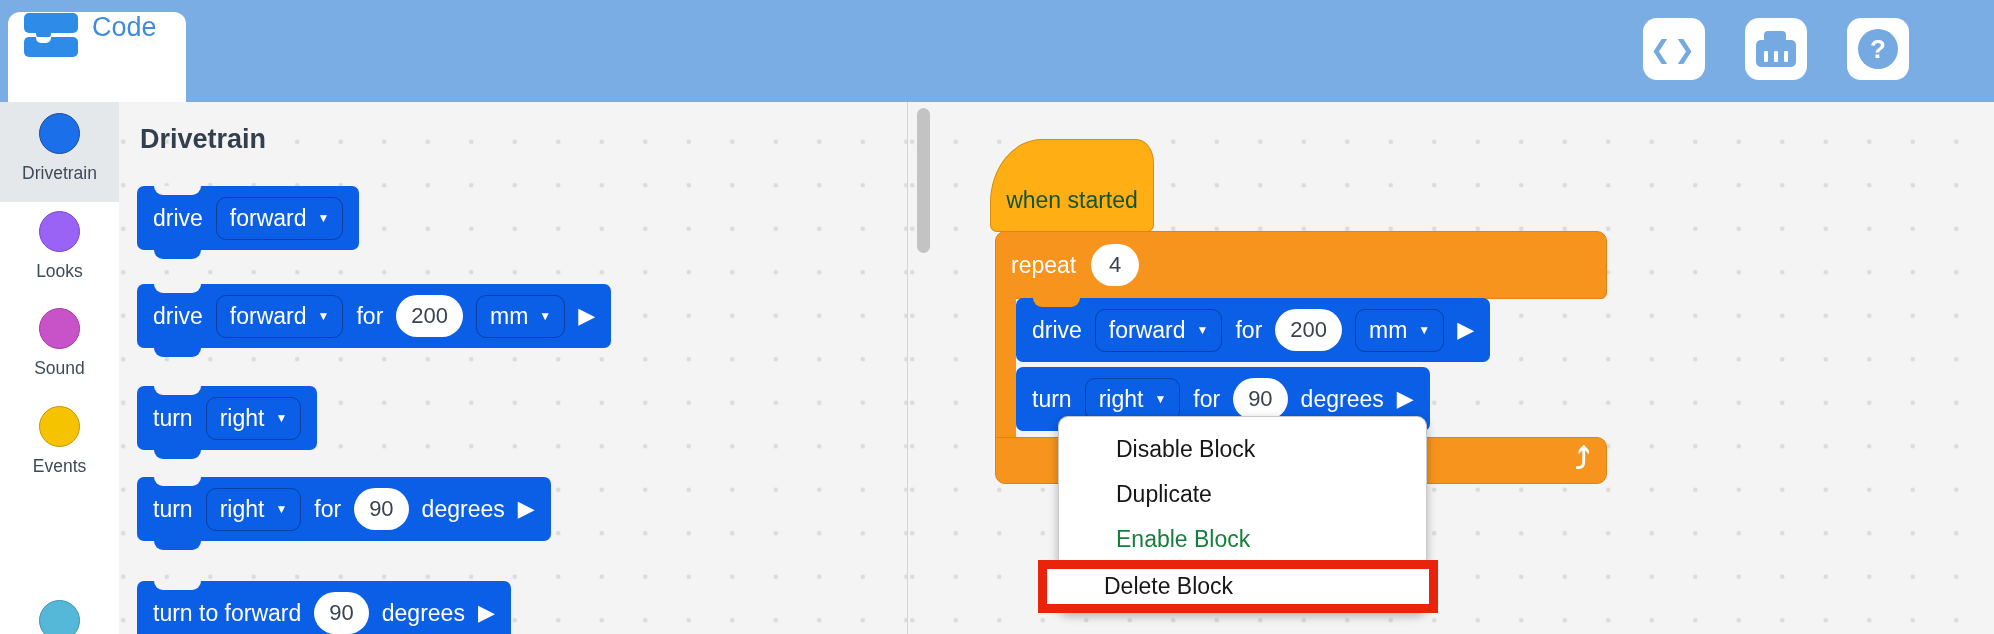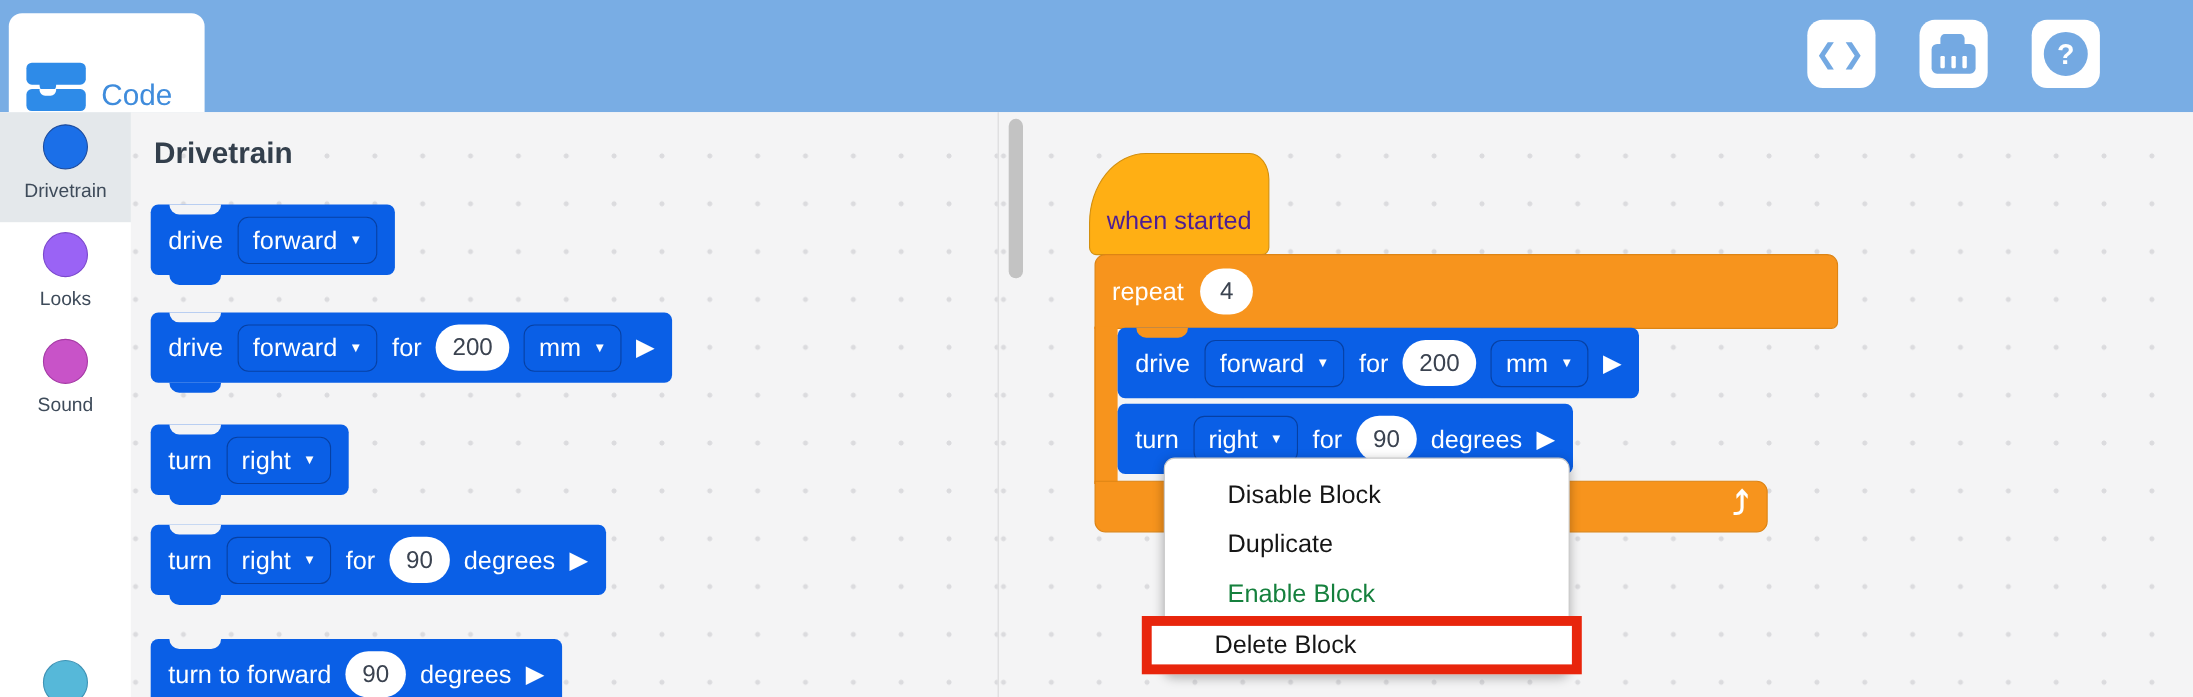--- a/index.html
+++ b/index.html
@@ -3,21 +3,21 @@
 <meta charset="utf-8">
 <style>
   * { margin:0; padding:0; box-sizing:border-box; }
   html,body { width:1994px; height:634px; }
   body { font-family:"Liberation Sans","DejaVu Sans",sans-serif; }
   .screen { position:relative; width:1994px; height:634px; background:#F4F4F5; overflow:hidden; }
 
   
   .topbar { position:absolute; left:0; top:0; width:1994px; height:102px; background:#79ADE4; }
   .code-tab { position:absolute; left:8px; top:12px; width:178px; height:90px; background:#FFFFFF;
-              border-radius:12px 12px 0 0; display:flex; align-items:flex-end; gap:14px; padding-left:16px; }
+              border-radius:12px 12px 0 0; display:flex; align-items:flex-start; gap:14px; padding-left:16px; }
   .tab-icon { position:relative; width:54px; height:46px; flex:0 0 auto; }
   .tab-icon .bar { position:absolute; left:0; width:54px; height:20px; background:#2E8BE8; border-radius:5px; }
   .tab-icon .bar.b1 { top:1px; }
   .tab-icon .bar.b2 { top:25px; }
   .tab-icon .knob { position:absolute; left:12px; top:19px; width:15px; height:8px; background:#2E8BE8; border-radius:0 0 5px 5px; }
   .tab-icon .dip  { position:absolute; left:12px; top:25px; width:15px; height:6px; background:#FFFFFF; border-radius:0 0 5px 5px; }
   .code-tab .lbl { color:#3F8CDC; font-size:27px; font-weight:500; }
 
   .tb-btn { position:absolute; top:18px; width:62px; height:62px; background:#FFFFFF; border-radius:14px;
             display:flex; align-items:center; justify-content:center; }
@@ -59,25 +59,25 @@
   .dd { display:inline-flex; align-items:center; gap:11px; border:1.5px solid rgba(0,0,25,0.32);
         border-radius:10px; padding:7px 13px; }
   .caret { font-size:12px; line-height:1; }
   .oval { background:#FFFFFF; color:#3B4350; border-radius:999px; min-width:48px; height:42px;
           display:inline-flex; align-items:center; justify-content:center; padding:0 15px; font-size:22px; font-weight:500; }
   .play { font-size:22px; line-height:1; }
 
   
   .hat { position:absolute; left:82px; top:37px; width:164px; height:93px; background:#FFAF14;
          border:1.5px solid #D28F0E; border-radius:52px 18px 7px 7px / 64px 24px 7px 7px;
-         color:#4c1d95; font-size:23px; font-weight:500; display:flex; align-items:flex-end; justify-content:center;
+         color:#14532d; font-size:23px; font-weight:500; display:flex; align-items:flex-end; justify-content:center;
          padding-bottom:17px; }
   .hat .bump { position:absolute; left:21px; top:100%; width:47px; height:9px; background:#FFAF14;
                border-radius:0 0 10px 10px; border:1.5px solid #D28F0E; border-top:none; }
-  .rep-top { position:absolute; left:87px; top:129px; width:676px; height:68px; background:#F7941D;
+  .rep-top { position:absolute; left:87px; top:129px; width:612px; height:68px; background:#F7941D;
              border:1.5px solid #DD8414; border-radius:10px 10px 6px 0; color:#FFFFFF; font-size:23px; font-weight:500;
              display:flex; align-items:center; gap:15px; padding-left:15px; }
   .rep-arm { position:absolute; left:87px; top:195px; width:21px; height:143px; background:#F7941D;
              border-left:1.5px solid #DD8414; }
   .rep-bot { position:absolute; left:87px; top:335px; width:612px; height:47px; background:#F7941D;
              border:1.5px solid #DD8414; border-radius:0 10px 10px 10px; }
   .loop-arrow { position:absolute; right:16px; top:4px; color:#FFFFFF; font-size:30px; font-weight:bold; }
 
   
   .ctx-menu { position:absolute; left:150px; top:314px; width:369px; height:197px; background:#FFFFFF;
@@ -127,20 +127,24 @@
       <span class="cat-label">Drivetrain</span>
     </div>
     <div class="cat" style="top:195px;">
       <span class="dot" style="background:#C853C8;border-color:#A53AA5;"></span>
       <span class="cat-label">Sound</span>
     </div>
     <div class="cat" style="top:98px;">
       <span class="dot" style="background:#9A63F5;border-color:#7B48CC;"></span>
       <span class="cat-label">Looks</span>
     </div>
+    <div class="cat" style="top:293px;">
+      <span class="dot" style="background:#F5C300;border-color:#C9920B;"></span>
+      <span class="cat-label">Events</span>
+    </div>
     <div class="cat" style="top:487px;height:45px;">
       <span class="dot" style="background:#56B8D9;border-color:#3F93B5;"></span>
     </div>
   </div>
 
   <div class="palette dotted">
     <div class="palette-heading">Drivetrain</div>
 
     <div class="sblk" style="left:18px;top:84px;">
       <span class="tnotch"></span>

